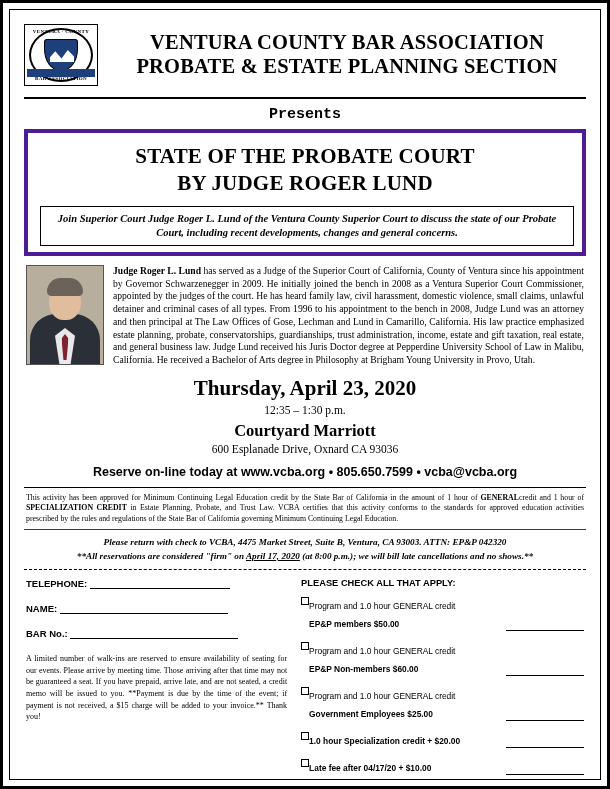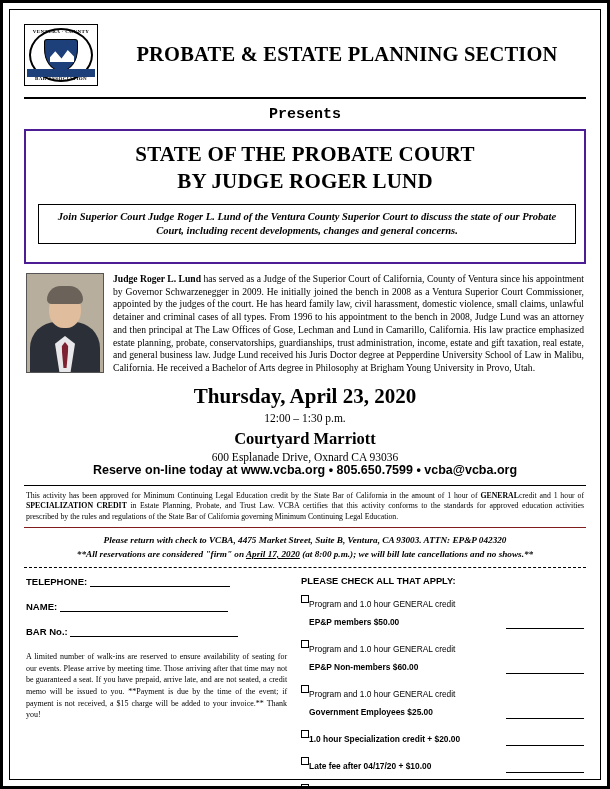--- a/index.html
+++ b/index.html
@@ -104,22 +104,22 @@
   .presents {
     text-align: center;
     font-weight: bold;
     font-size: 15px;
     margin: 7px 0 6px 0;
     font-family: Liberation Mono, monospace;
   }
 
   
   .title-box {
-    border: 2px solid #4c1d95;
-    padding: 10px 8px 18px 8px;
+    border: 4px solid #4c1d95;
+    padding: 10px 8px 6px 8px;
     margin-bottom: 2px;
   }
   .title-line {
     text-align: center;
     font-weight: bold;
     font-size: 21px;
     line-height: 1.3;
     letter-spacing: .2px;
   }
 
@@ -198,20 +198,21 @@
   .event .date { font-size: 21px; font-weight: bold; }
   .event .time { font-size: 11.5px; margin-top: 3px; }
   .event .venue { font-size: 16.5px; font-weight: bold; margin-top: 5px; }
   .event .addr { font-size: 11.5px; margin-top: 2px; }
 
   .reserve {
     text-align: center;
     font-family: "Liberation Sans", sans-serif;
     font-weight: bold;
     font-size: 12.5px;
+    margin-top: 10px;
   }
 
   .mcle {
     border-top: 1px solid #000;
     border-bottom: 1px solid #7f1d1d;
     margin-top: 8px;
     padding: 5px 2px 5px 2px;
     font-size: 7.8px;
     line-height: 1.35;
     text-align: justify;
@@ -313,20 +314,21 @@
 
   <div class="header">
     <div class="logo">
       <div class="ring"></div>
       <div class="toptxt">VENTURA · COUNTY</div>
       <div class="shield"></div>
       <div class="band"></div>
       <div class="bottxt">BAR ASSOCIATION</div>
     </div>
     <div class="header-titles">
+      <div class="l1">VENTURA COUNTY BAR ASSOCIATION</div>
       <div class="l2">PROBATE &amp; ESTATE PLANNING SECTION</div>
     </div>
   </div>
   <div class="rule-thick"></div>
 
   <div class="presents">Presents</div>
 
   <div class="title-box">
     <div class="title-line">STATE OF THE PROBATE COURT</div>
     <div class="title-line">BY JUDGE ROGER LUND</div>
@@ -342,21 +344,21 @@
       <div class="shirt"></div>
       <div class="tie"></div>
     </div>
     <div class="bio-text">
       <b>Judge Roger L. Lund</b><span> has served as a Judge of the Superior Court of California, County of Ventura since his appointment by Governor Schwarzenegger in 2009.  He initially joined the bench in 2008 as a Ventura Superior Court Commissioner, appointed by the judges of the court.  He has heard family law, civil harassment, domestic violence, small claims, unlawful detainer and criminal cases of all types.  From 1996 to his appointment to the bench in 2008, Judge Lund was an attorney and then principal at The Law Offices of Gose, Lechman and Lund in Camarillo, California. His law practice emphasized estate planning, probate, conservatorships, guardianships, trust administration, income, estate and gift taxation, real estate, and general business law. Judge Lund received his Juris Doctor degree at Pepperdine University School of Law in Malibu, California. He received a Bachelor of Arts degree in Philosophy at Brigham Young University in Provo, Utah.</span>
     </div>
   </div>
 
   <div class="event">
     <div class="date">Thursday, April 23, 2020</div>
-    <div class="time">12:00 – 1:30 p.m.</div>
+    <div class="time">12:35 – 1:30 p.m.</div>
     <div class="venue">Courtyard Marriott</div>
     <div class="addr">600 Esplanade Drive, Oxnard CA 93036</div>
   </div>
 
   <div class="reserve">Reserve on-line today at www.vcba.org  •  805.650.7599  •  vcba@vcba.org</div>
 
   <div class="mcle">
     <span>This activity has been approved for Minimum Continuing Legal Education credit by the State Bar of California in the amount of 1 hour of </span><b>GENERAL</b><span>credit and 1 hour of </span><b class="caps">SPECIALIZATION CREDIT</b><span> in Estate Planning, Probate, and Trust Law.  VCBA certifies that this activity conforms to the standards for approved education activities prescribed by the rules and regulations of the State Bar of California governing Minimum Continuing Legal Education.</span>
   </div>
 

